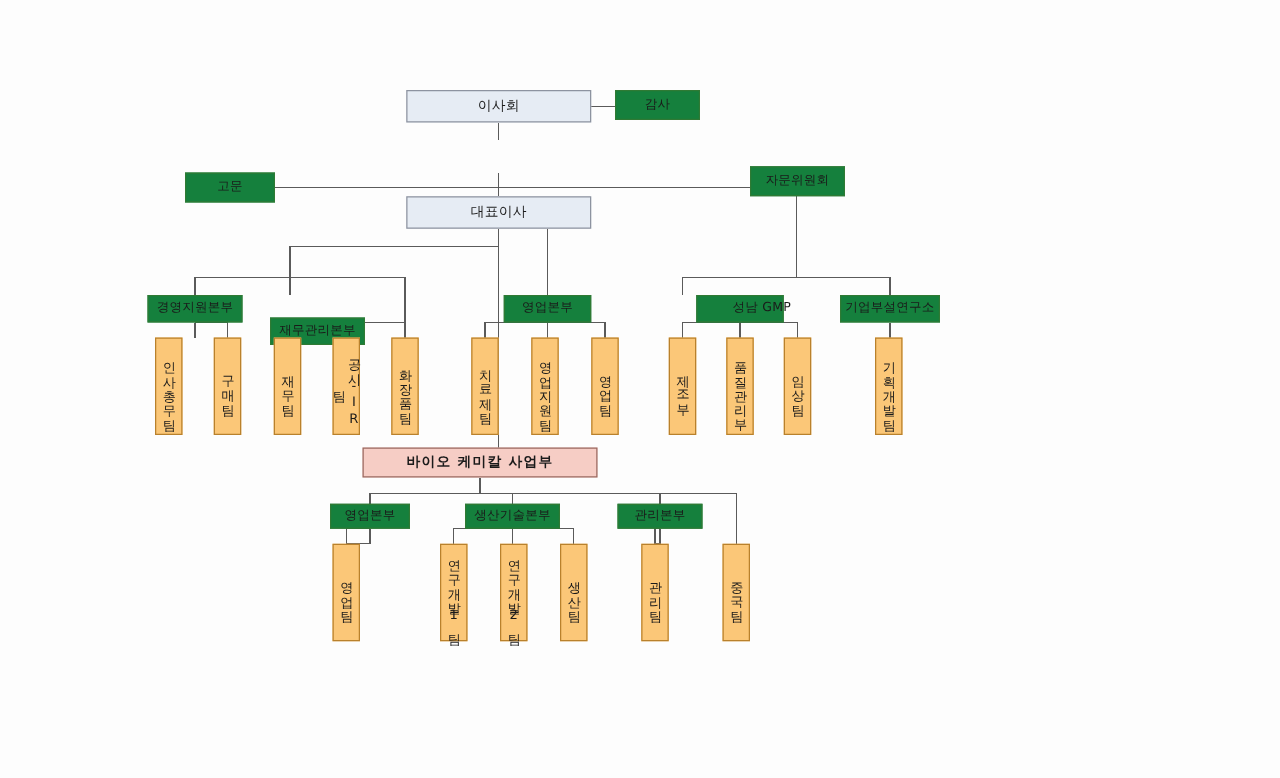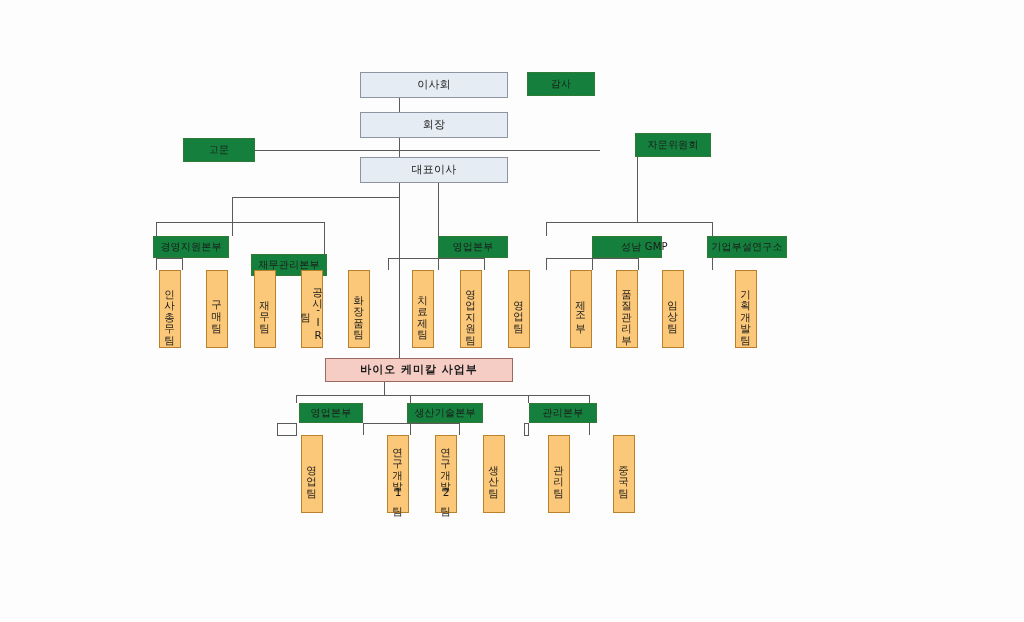--- a/index.html
+++ b/index.html
@@ -31,21 +31,20 @@
     position: absolute;
     z-index: 3;
     box-sizing: border-box;
     display: flex;
     align-items: center;
     justify-content: center;
     text-align: center;
     line-height: 1.08;
     letter-spacing: 0.2px;
     color: #1a1a1a;
-    margin-left: 35px;
   }
   .node .label {
     display: block;
     width: 100%;
     padding: 0 2px;
   }
   
   .node.exec {
     background: #e6ecf4;
     border: 1px solid #8d93a0;
@@ -129,23 +128,20 @@
       <path d="M 528 423 L 528 435 L 524 435" fill="none" stroke="#5a5a5a" stroke-width="1" shape-rendering="crispEdges"></path>
       <path d="M 528 423 L 524 423 L 524 435" fill="none" stroke="#5a5a5a" stroke-width="1" shape-rendering="crispEdges"></path>
     </svg>
 
   <div class="node exec" style="left: 325px; top: 72px; width: 148px; height: 26px;">
     <span class="label">이사회</span>
   </div>
   <div class="node green" style="left: 492px; top: 72px; width: 68px; height: 24px;">
     <span class="label">감사</span>
   </div>
-  <div class="node exec" style="left: 325px; top: 112px; width: 148px; height: 26px;">
-    <span class="label">회장</span>
-  </div>
   <div class="node green" style="left: 148px; top: 138px; width: 72px; height: 24px;">
     <span class="label">고문</span>
   </div>
   <div class="node green" style="left: 600px; top: 133px; width: 76px; height: 24px;">
     <span class="label">자문위원회</span>
   </div>
   <div class="node exec" style="left: 325px; top: 157px; width: 148px; height: 26px;">
     <span class="label">대표이사</span>
   </div>
 

